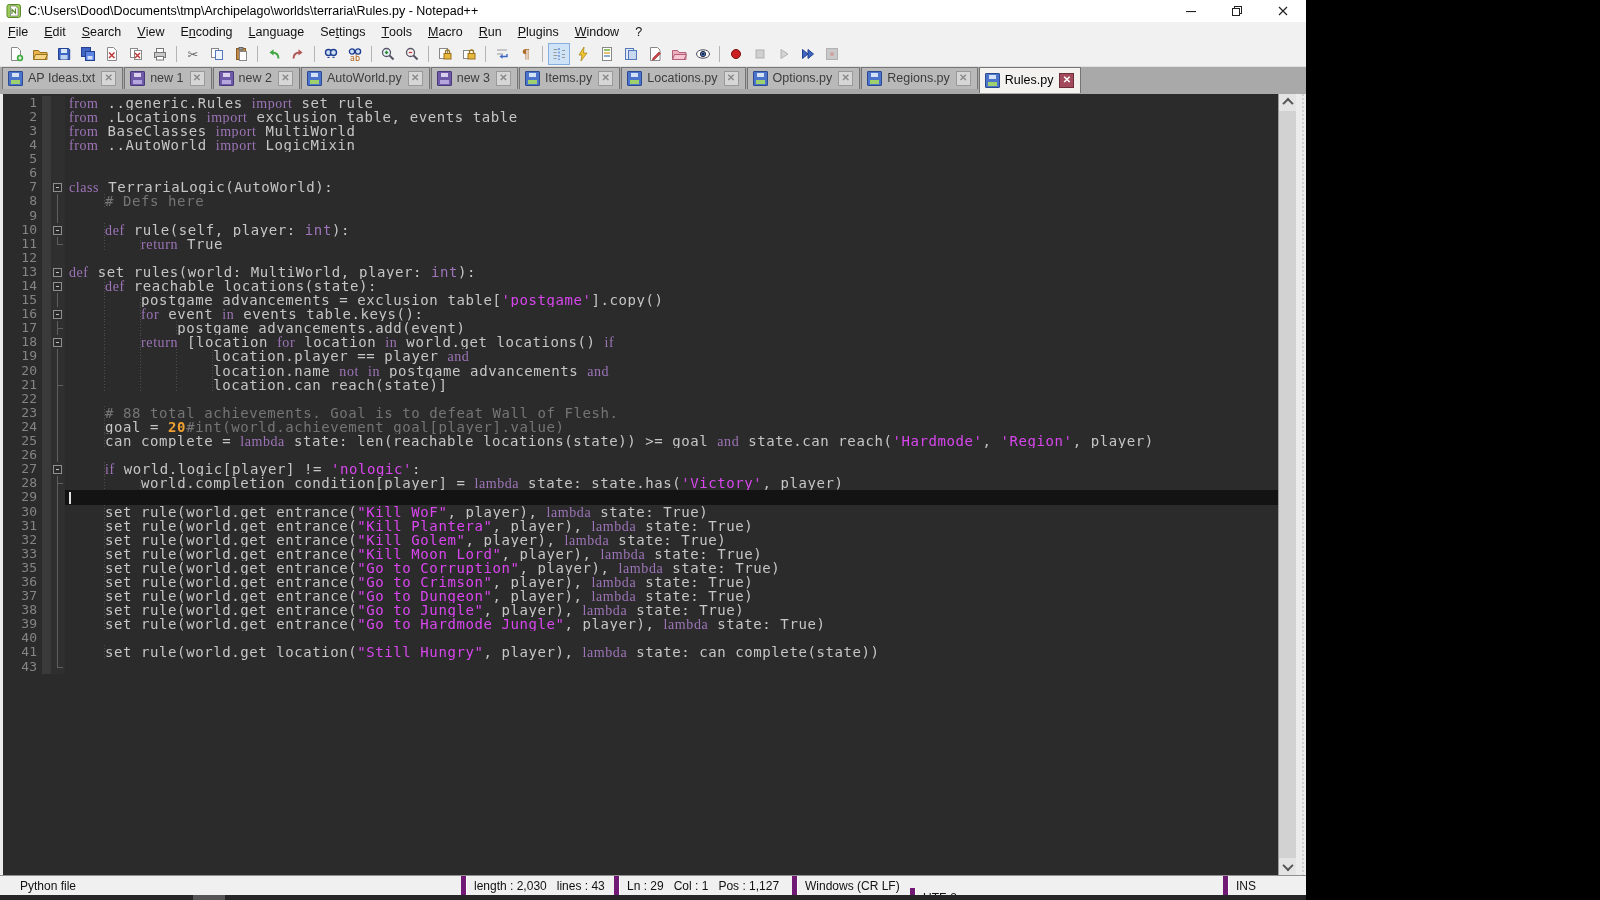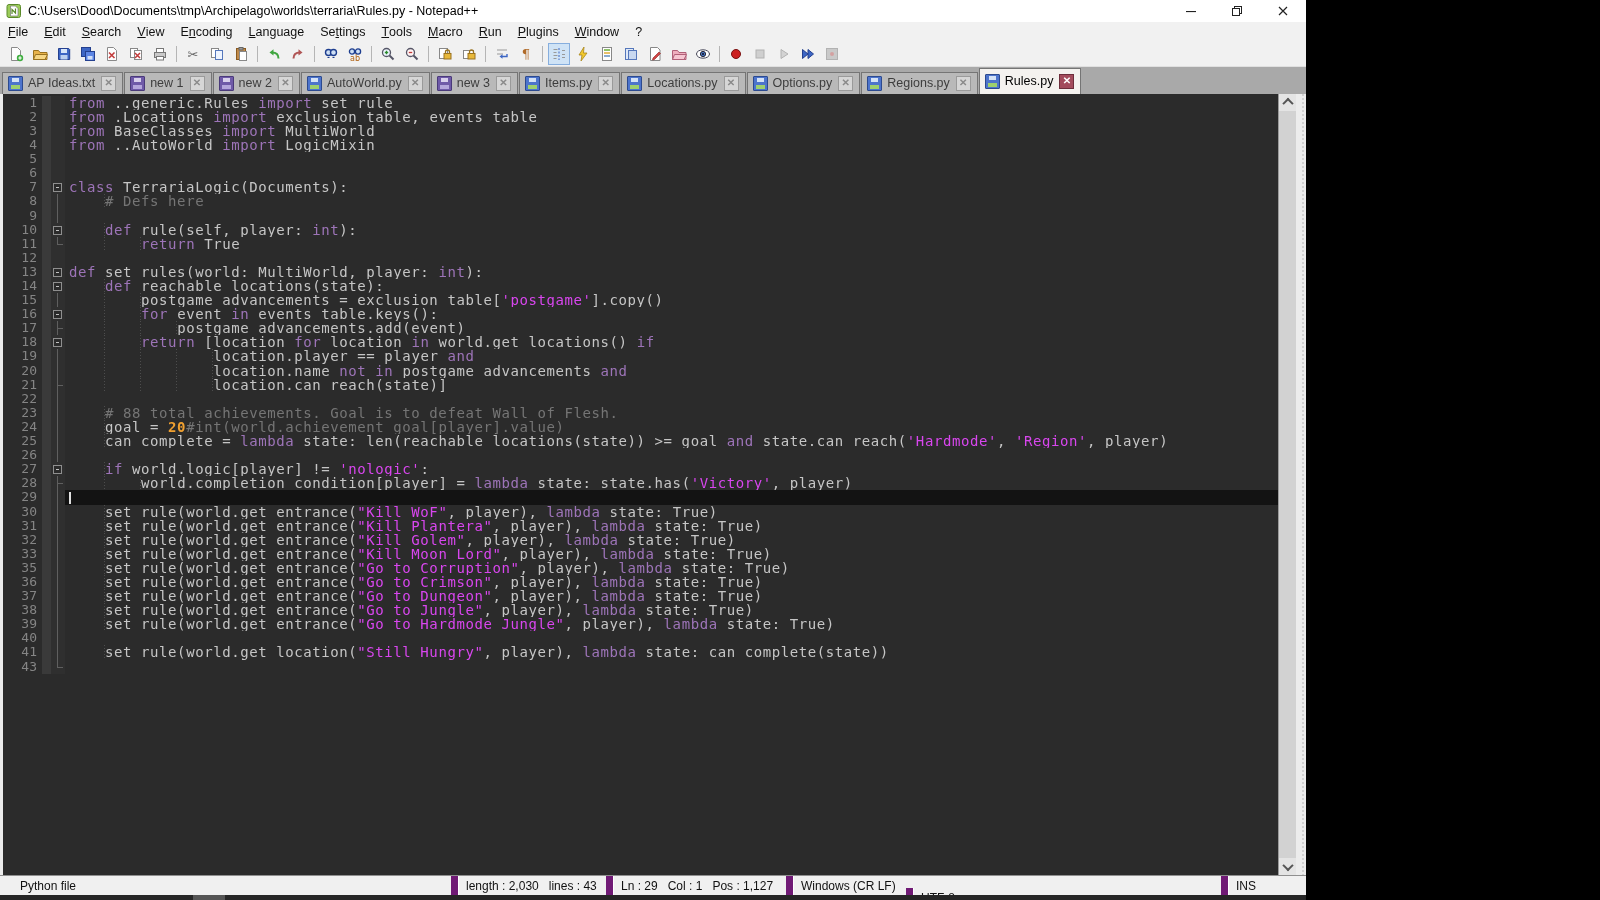--- a/index.html
+++ b/index.html
@@ -18,21 +18,21 @@
   .mitem{padding:0 8px;height:100%;display:flex;align-items:center;white-space:pre;}
 
   
   .toolbar{height:24px;background:#f1f1f1;display:flex;align-items:center;padding-left:4px;border-bottom:1px solid #e0e0e0;}
   .tbtn{width:20px;height:20px;display:inline-flex;align-items:center;justify-content:center;margin:0 1px;border:1px solid transparent;}
   .tbtn.pressed{background:#cfe3f6;border:1px solid #86aede;}
   .tbtn.dim{opacity:.45;}
   .tsep{width:1px;height:16px;background:#b5b5b5;margin:0 4px;}
 
   
-  .tabbar{height:27px;background:#a9a9a9;display:flex;align-items:flex-end;padding-left:2px;}
+  .tabbar{height:27px;background:#a9a9a9;display:flex;padding-left:2px;}
   .tab{height:21px;display:flex;align-items:center;background:#b9b9b9;border:1px solid #757575;border-bottom:none;
        margin-right:1px;padding:0 6px 0 5px;font-size:12.5px;color:#3d3d3d;position:relative;top:0;}
   .tab.active{height:25px;background:#f4f2ef;color:#000;}
   .fd{width:13px;height:13px;border-radius:1px;position:relative;margin-right:5px;flex:0 0 auto;}
   .fd.blue{background:#4d74cc;border:1px solid #2c4a8f;}
   .fd.purple{background:#6f5aa8;border:1px solid #4a3a7a;}
   .fd::before{content:"";position:absolute;left:3px;top:1px;right:3px;height:4px;background:#d4e2f6;}
   .fd.purple::before{background:#d8d0ec;}
   .fd::after{content:"";position:absolute;left:2px;bottom:1px;right:2px;height:4px;background:#9ed06e;}
   .fd.purple::after{background:#b4a6dc;}
@@ -54,21 +54,21 @@
   .fold{width:14px;flex:0 0 auto;position:relative;background:#2f2f2f;}
   .fold.v::before,.fold.t::before{content:"";position:absolute;left:6px;top:0;bottom:0;width:1px;background:#5f5f5f;}
   .fold.e::before{content:"";position:absolute;left:6px;top:0;height:50%;width:1px;background:#5f5f5f;}
   .fold.t::after,.fold.e::after{content:"";position:absolute;left:6px;top:50%;width:6px;height:1px;background:#5f5f5f;}
   .fold.box::before{content:"";position:absolute;left:2px;top:50%;margin-top:-4px;width:7px;height:7px;
       border:1px solid #8f8f8f;background:#2b2b2b;}
   .fold.box::after{content:"";position:absolute;left:5px;top:50%;width:3px;height:1px;background:#c0c0c0;}
   .code{flex:1;white-space:pre;letter-spacing:0.58px;color:#c6c6c6;padding-left:4px;overflow:hidden;}
   .eline.cur .code{background:#131313;}
   .caret{display:inline-block;width:2px;height:12px;background:#e0e0e0;vertical-align:-2px;}
-  .sy-k{color:#9d74b8;}
+  .sy-k{color:#9d74b8;font-family:Liberation Serif, serif;}
   .sy-t{color:#9d74b8;}
   .sy-s{color:#d946ef;}
   .sy-n{color:#f0a030;font-weight:bold;}
   .sy-c{color:#757575;}
   .sy-d{color:#c6c6c6;}
   .ig{display:inline-block;white-space:pre;position:relative;}
   .ig::after{content:"";position:absolute;right:0;top:0;bottom:0;width:1px;
       background:repeating-linear-gradient(to bottom,#4d4d4d 0 1px,transparent 1px 3px);}
 
   
@@ -76,21 +76,21 @@
   .sarrow{height:17px;background:#e4e4e4;display:flex;align-items:center;justify-content:center;}
   .sarrow i{width:6px;height:6px;border-left:2px solid #555;border-top:2px solid #555;display:block;}
   .sarrow.up i{transform:rotate(45deg) translate(1px,1px);}
   .sarrow.dn i{transform:rotate(225deg) translate(1px,1px);}
   .strack{flex:1;}
 
   
   .statusbar{height:19px;background:#f0f0f0;border-top:1px solid #8f8f8f;display:flex;align-items:center;
      font-size:12px;color:#111;}
   .sseg{white-space:pre;height:100%;display:flex;align-items:center;padding-left:8px;
-     border-left:7px solid #701a75;box-shadow:inset 1px 0 0 #fff;}
+     border-left:5px solid #701a75;box-shadow:inset 1px 0 0 #fff;}
   .sseg.type{flex:1;border-left:none;box-shadow:none;padding-left:20px;}
   .sseg.size{width:140px;}
   .sseg.pos{width:165px;}
   .sseg.eol{width:105px;}
   .sseg.enc{width:300px;margin-top:24px;}
   .sseg.ins{width:70px;}
 
   
   .taskbar{height:5px;background:#262626;position:relative;}
   .tb-seg{position:absolute;left:193px;width:32px;top:0;bottom:0;background:#555;}
@@ -448,21 +448,21 @@
           <div class="eline">
             <div class="lnum">6</div>
             <div class="bmargin"></div>
             <div class="fold"></div>
             <div class="code"></div>
           </div>
           <div class="eline">
             <div class="lnum">7</div>
             <div class="bmargin"></div>
             <div class="fold box"></div>
-            <div class="code"><span class="sy-k">class</span><span class="sy-d"> TerrariaLogic(Documents):</span></div>
+            <div class="code"><span class="sy-k">class</span><span class="sy-d"> TerrariaLogic(AutoWorld):</span></div>
           </div>
           <div class="eline">
             <div class="lnum">8</div>
             <div class="bmargin"></div>
             <div class="fold v"></div>
             <div class="code"><span class="ig">    </span><span class="sy-c"># Defs here</span></div>
           </div>
           <div class="eline">
             <div class="lnum">9</div>
             <div class="bmargin"></div>

